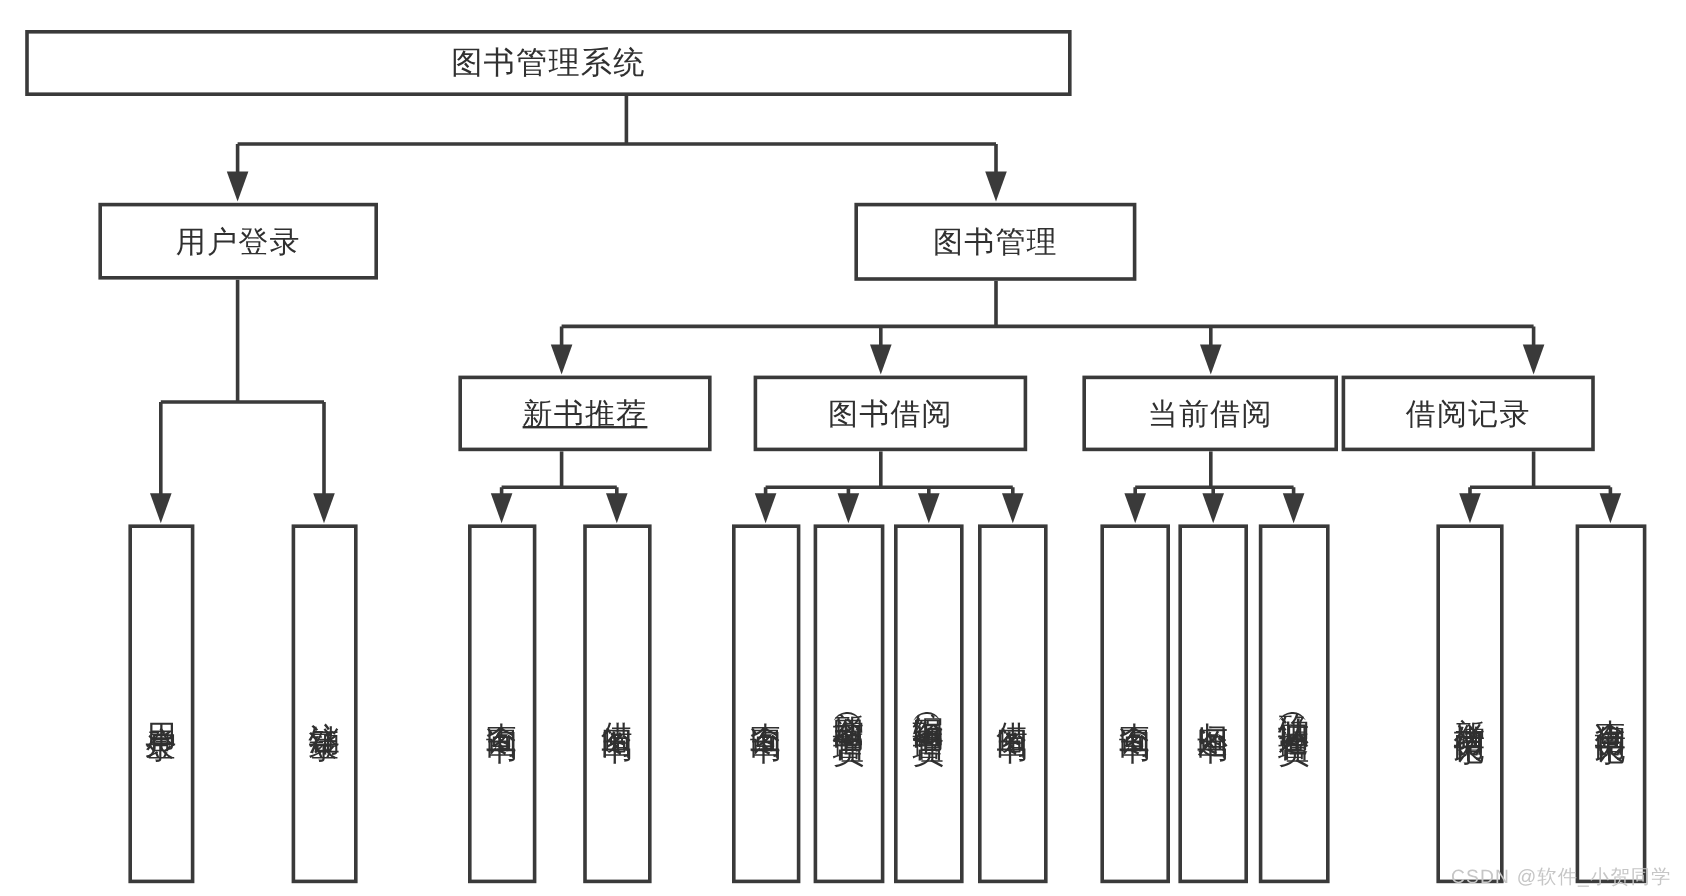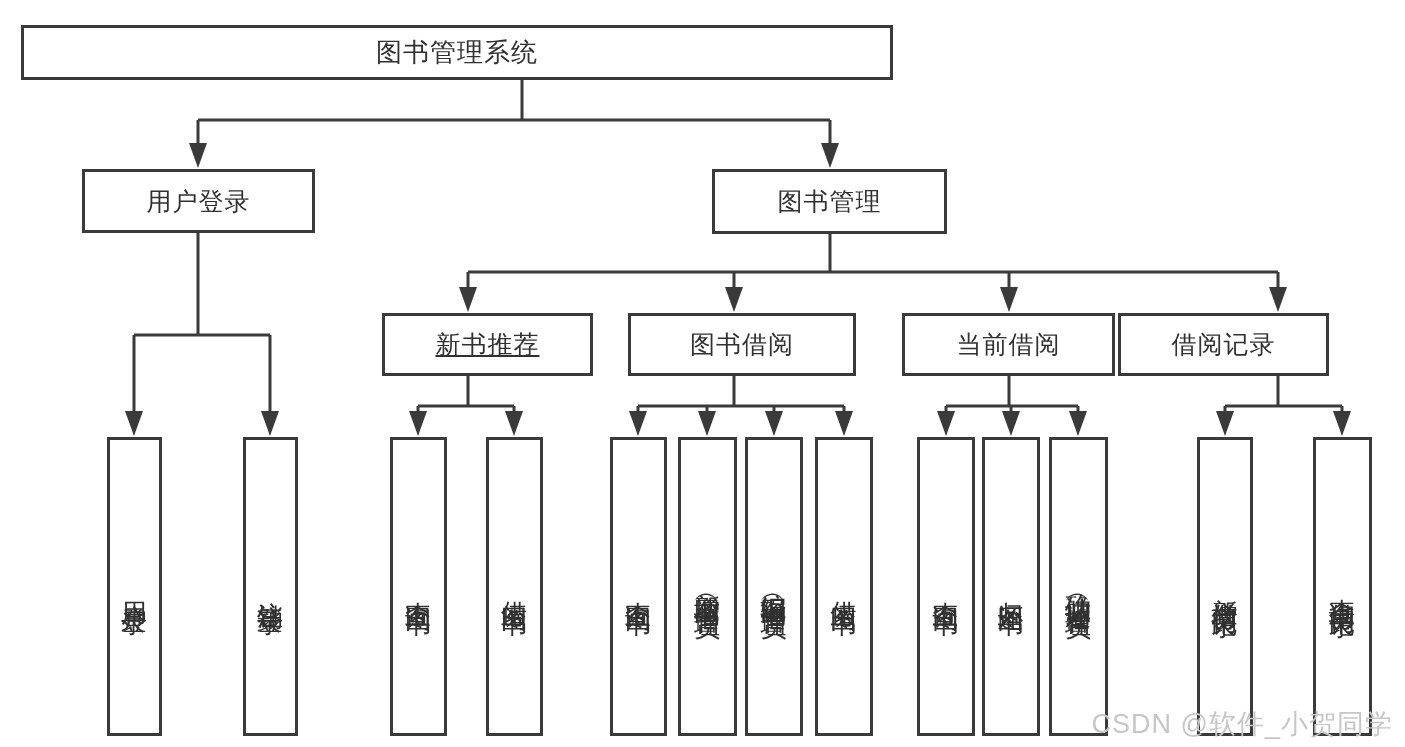--- a/index.html
+++ b/index.html
@@ -40,21 +40,21 @@
   #l-c1{left:610px;width:57px;}
   #l-c2{left:678px;width:59px;}
   #l-c3{left:745px;width:58px;}
   #l-c4{left:815px;width:58px;}
   #l-d1{left:917px;width:58px;}
   #l-d2{left:982px;width:58px;}
   #l-d3{left:1049px;width:59px;}
   #l-e1{left:1197px;width:56px;}
   #l-e2{left:1313px;width:59px;}
   #watermark{
-    position:absolute;right:12px;bottom:5px;font-size:27px;color:#c6c6c6;
+    position:absolute;right:12px;bottom:5px;font-size:16px;color:#c6c6c6;
     letter-spacing:1px;white-space:nowrap;
   }
   svg .ln{stroke:#3a3a3a;stroke-width:3;fill:none;}
   svg .hd{fill:#3a3a3a;stroke:none;}
 </style>
 </head>
 <body>
 
 <svg id="connectors" viewBox="0 0 1405 747" xmlns="http://www.w3.org/2000/svg" aria-hidden="true">
 

